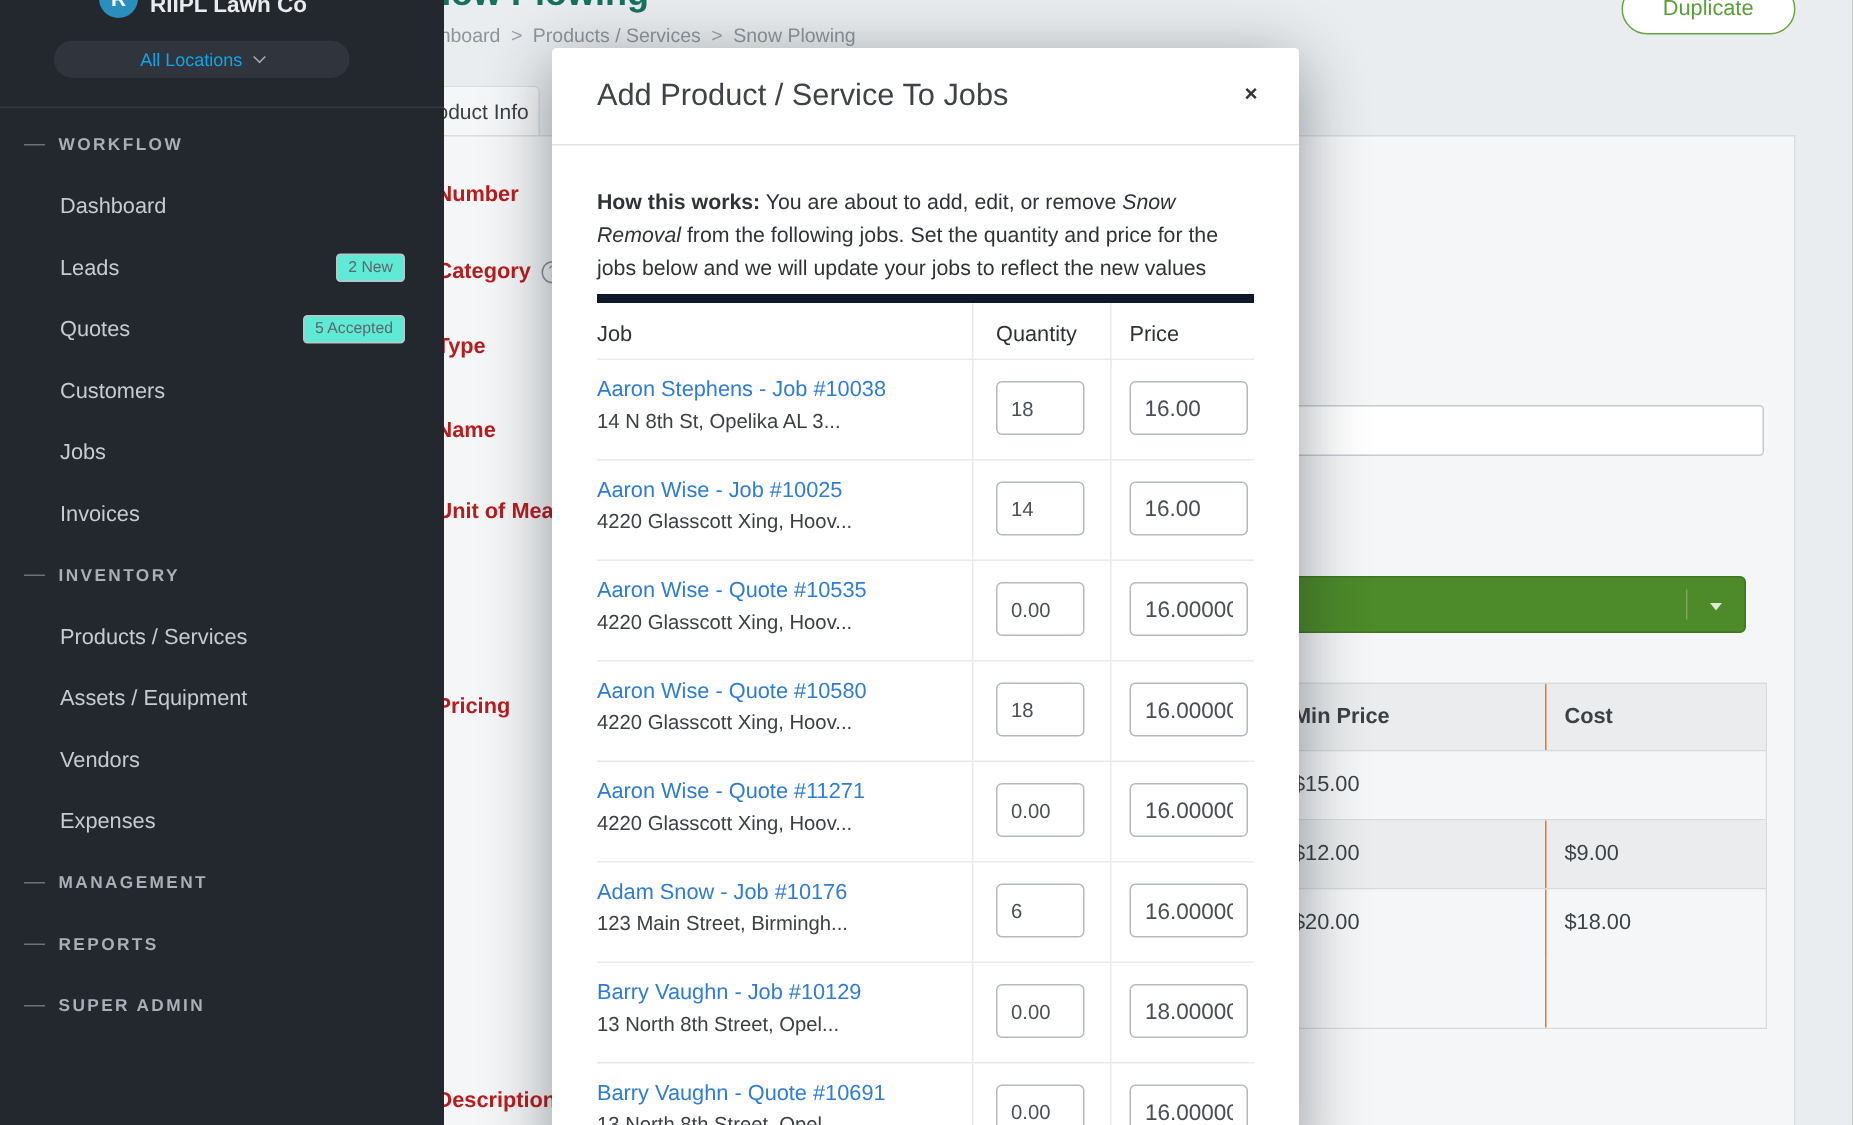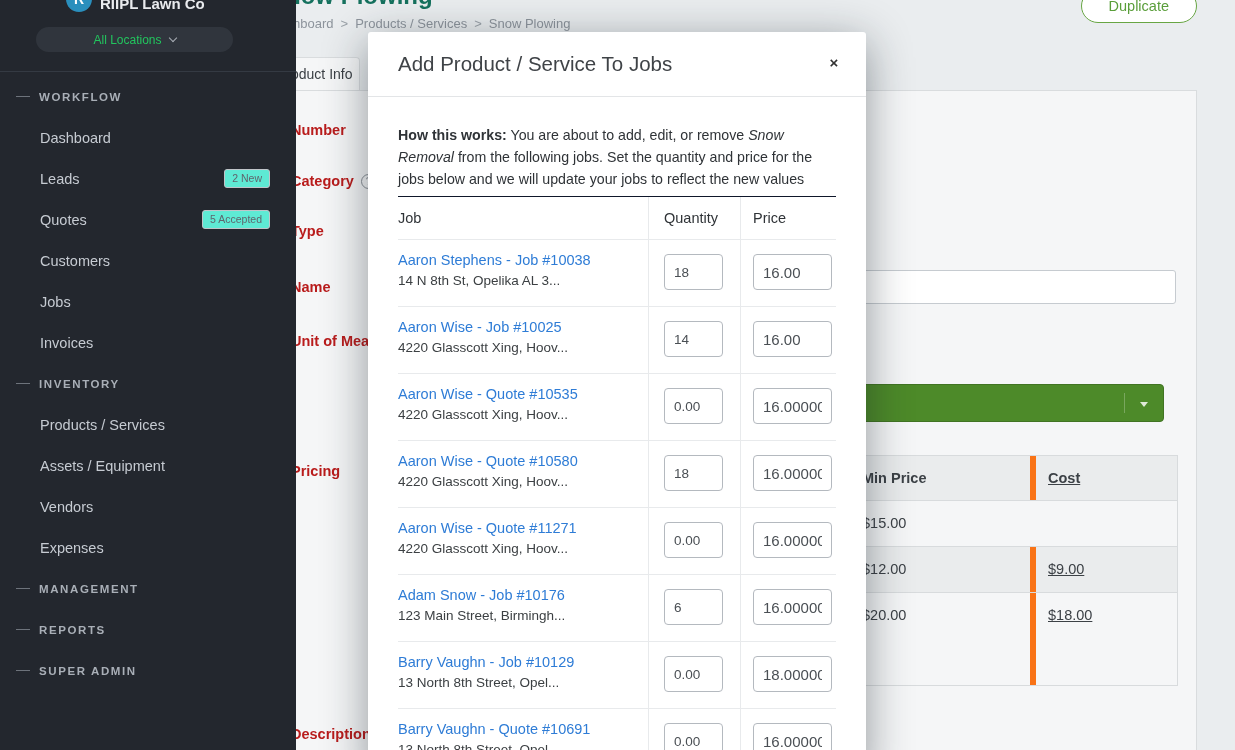--- a/index.html
+++ b/index.html
@@ -6,21 +6,21 @@
   body { background:#888; font-family:"Liberation Sans", sans-serif; }
   .stage { position:relative; width:1235px; height:750px; overflow:hidden; background:#eaedef; }
 
   
   .sidebar { position:absolute; left:0; top:0; width:296px; height:750px; background:#23272e; z-index:2; }
   .sb-header { position:relative; height:72px; border-bottom:1px solid #343a43; }
   .logo-circle { position:absolute; left:66px; top:-14px; width:26px; height:26px; border-radius:50%;
                  background:#2a8fbd; color:#fff; font-weight:bold; font-size:14px; text-align:center; line-height:26px; }
   .company-name { position:absolute; left:100px; top:-5px; color:#e9ebee; font-size:15px; font-weight:bold; white-space:nowrap; }
   .location-pill { position:absolute; left:36px; top:27px; width:197px; height:25px; background:#30353d;
-                   border-radius:13px; color:#22c55e; font-size:12px; display:flex; align-items:center;
+                   border-radius:13px; color:#0ea5e9; font-size:12px; display:flex; align-items:center;
                    justify-content:center; cursor:pointer; }
   .chev-down { display:inline-block; width:6px; height:6px; border-right:1.5px solid #a9afb6; border-bottom:1.5px solid #a9afb6;
                transform:rotate(45deg); margin-left:8px; margin-top:-3px; }
   .nav { padding-top:4px; }
   .nav-section-header { height:41px; display:flex; align-items:center; padding-left:16px; color:#a9afb7;
                         font-size:11.5px; font-weight:bold; letter-spacing:1.6px; }
   .section-dash { display:inline-block; width:14px; height:1px; background:#6d737b; margin-right:9px; }
   .nav-item { height:41px; display:flex; align-items:center; padding-left:40px; padding-right:26px;
               color:#c6cbd2; font-size:14.5px; cursor:pointer; }
   .nav-badge { margin-left:auto; font-size:10.5px; color:#5f656d; background:#5eead4; border:1px solid #c0c4c9;
@@ -46,38 +46,38 @@
   .green-btn { position:absolute; left:290px; top:293px; width:603px; height:38px; background:#4d8a29;
                border:1px solid #417423; border-radius:4px; cursor:pointer; }
   .green-btn .btn-divider { position:absolute; right:38px; top:8px; bottom:8px; width:1px; background:rgba(255,255,255,0.25); }
   .green-btn .caret { position:absolute; right:15px; top:17px; width:0; height:0;
                       border-left:4px solid transparent; border-right:4px solid transparent; border-top:5px solid #dfe9d8; }
   .ptable { position:absolute; left:578px; top:364px; width:329px; border:1px solid #d8dbdd; font-size:14.5px; color:#3c4146; }
   .pt-head { display:grid; grid-template-columns:180px 148px; height:45px; background:#eaeced; border-bottom:1px solid #d8dbdd; }
   .pt-head > div { line-height:44px; padding-left:12px; font-weight:bold; }
   .pt-row { display:grid; grid-template-columns:180px 148px; height:46px; border-bottom:1px solid #d8dbdd; }
   .pt-row > div { line-height:45px; padding-left:12px; }
-  .pt-row > div:nth-child(2), .pt-head > div:nth-child(2) { border-left:6px solid #f97316;text-decoration:underline; }
+  .pt-row > div:nth-child(2), .pt-head > div:nth-child(2) { border-left:1px solid #f97316; }
   .pt-row:nth-child(odd) { background:#f5f6f7; }
   .pt-row:nth-child(even) { background:#eaeced; }
   .pt-row:last-child { border-bottom:none; }
   .pt-empty { background:#eaeced; }
 
   
   .modal { position:absolute; left:368px; top:32px; width:498px; background:#fff; border-radius:3px;
            box-shadow:0 10px 45px rgba(20,30,40,0.45); z-index:20; }
   .modal-header { position:relative; height:64px; }
   .modal-title { position:absolute; left:30px; top:20px; font-size:20.5px; color:#3f4347; font-weight:normal; white-space:nowrap; }
   .modal-close { position:absolute; right:22px; top:22px; font-size:15px; font-weight:bold; color:#333; cursor:pointer;
                  width:20px; text-align:center; }
   .modal-body { border-top:1px solid #e3e5e7; padding:27px 30px 0 30px; }
   .intro { font-size:14.2px; line-height:22px; color:#2f3337; margin-bottom:6px; }
   .intro b { font-weight:bold; }
   .intro i { font-style:italic; }
-  .jt-head { display:grid; grid-template-columns:250px 92px 96px; height:44px; border-top:1px solid #0f172a;
+  .jt-head { display:grid; grid-template-columns:250px 92px 96px; height:44px; border-top:6px solid #0f172a;
              border-bottom:1px solid #e8eaec; font-size:14.5px; color:#2f3337; }
   .jt-head > div { line-height:43px; }
   .jt-head > div:nth-child(2), .job-row > div:nth-child(2) { border-left:1px solid #e8eaec; padding-left:15px; }
   .jt-head > div:nth-child(3), .job-row > div:nth-child(3) { border-left:1px solid #e8eaec; padding-left:12px; }
   .job-row { display:grid; grid-template-columns:250px 92px 96px; height:67px; border-bottom:1px solid #e8eaec; }
   .cell-job { padding:12px 10px 0 0; overflow:hidden; }
   .job-link { font-size:14.5px; color:#2e7cd6; text-decoration:none; white-space:nowrap; display:block; }
   .job-address { font-size:13.5px; color:#3c4043; margin-top:5px; white-space:nowrap; }
   .cell-qty, .cell-price { padding-top:14px; }
   .qty-input { width:59px; height:36px; border:1px solid #b4b9bf; border-radius:4px; font-size:13.5px;

